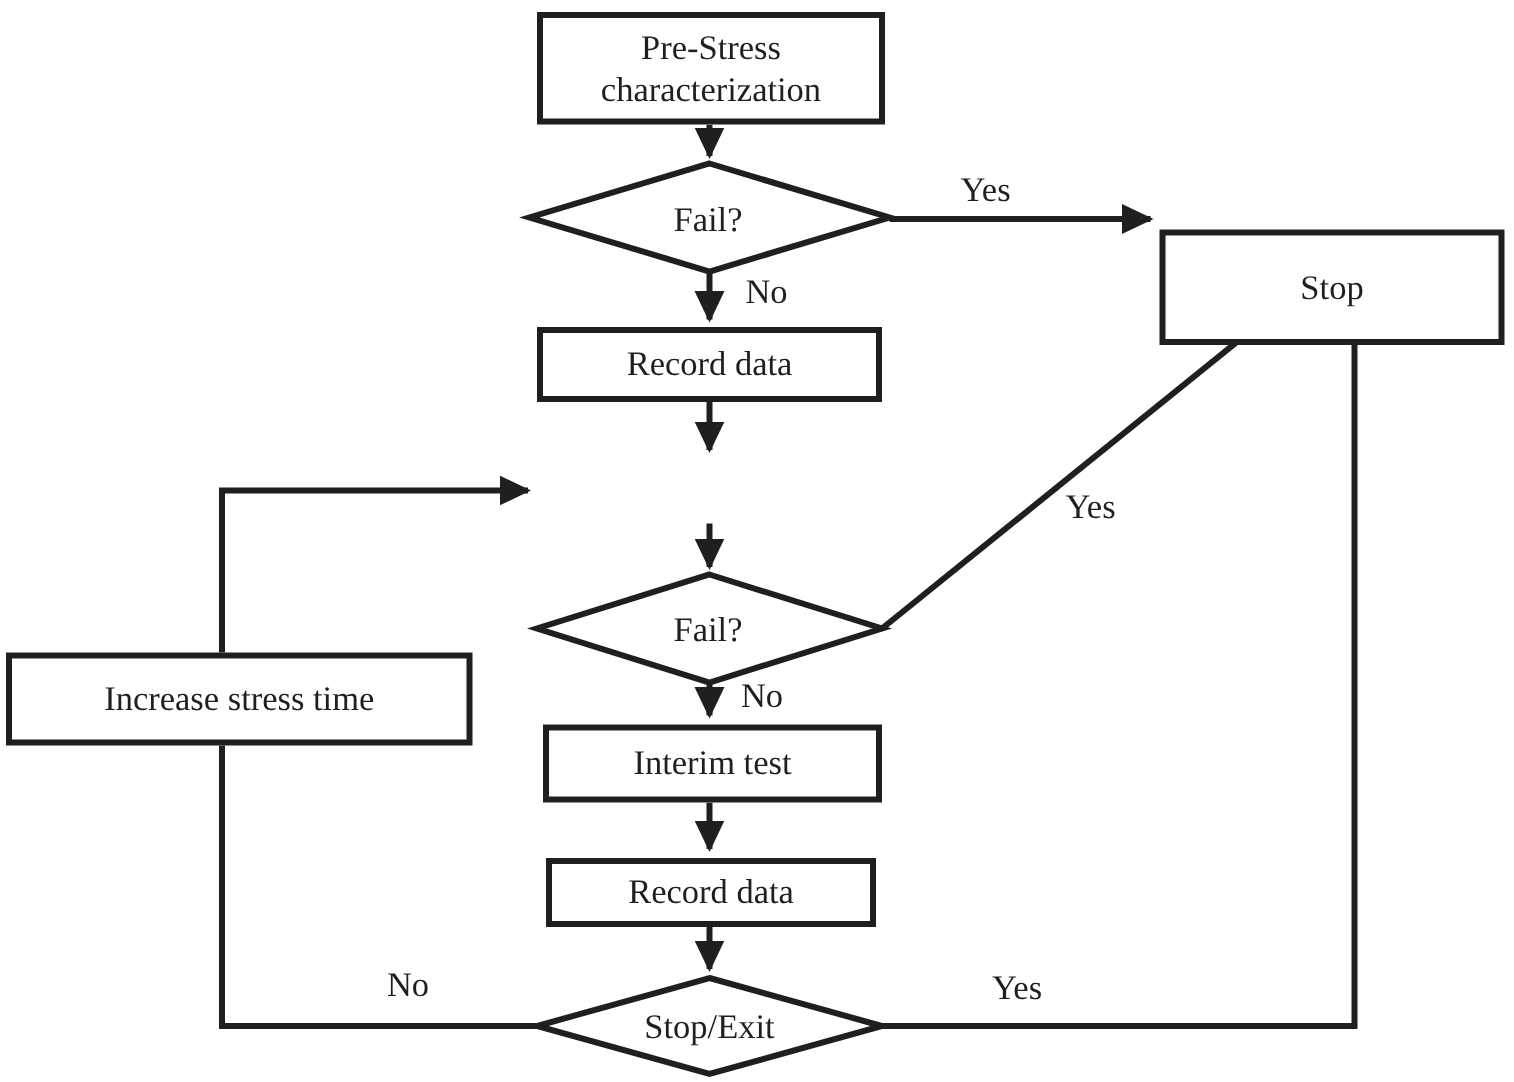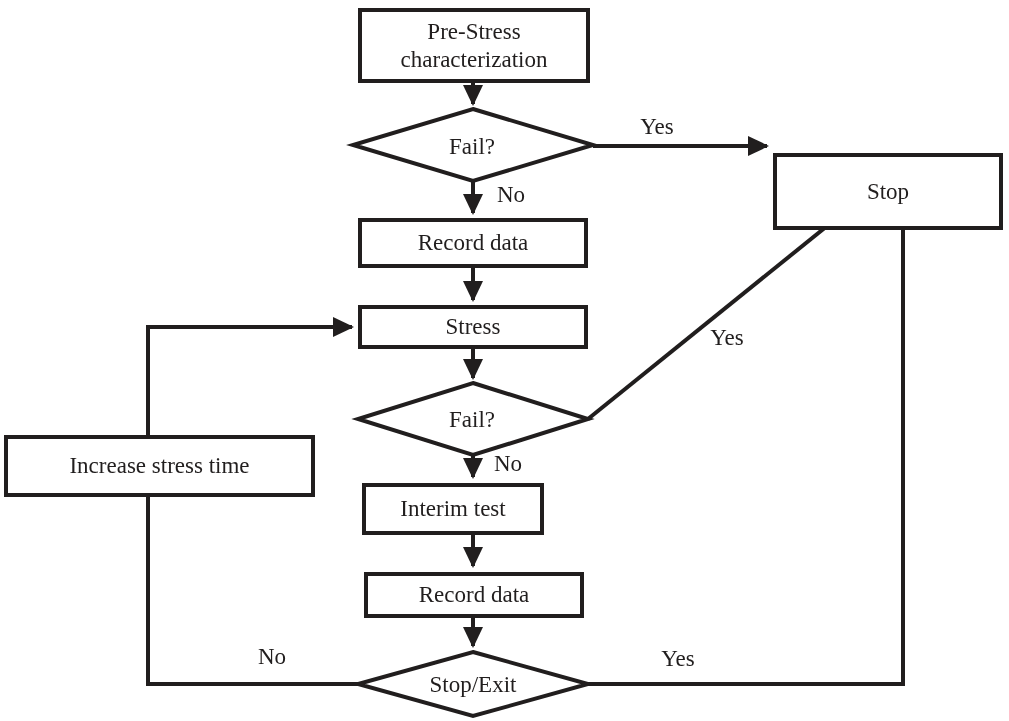--- a/index.html
+++ b/index.html
@@ -79,25 +79,22 @@
   </svg>
 
   <div class="node" style="left:358px; top:8px; width:232px; height:75px;">
     <span class="node-label">Pre-Stress characterization</span>
   </div>
 
   <div class="node" style="left:358px; top:218px; width:230px; height:50px;">
     <span class="node-label">Record data</span>
   </div>
 
-  <div class="node" style="left:358px; top:305px; width:230px; height:44px;">
-    <span class="node-label">Stress</span>
-  </div>
 
-  <div class="node" style="left:362px; top:483px; width:182px; height:52px;">
+  <div class="node" style="left:362px; top:483px; width:226px; height:52px;">
     <span class="node-label">Interim test</span>
   </div>
 
   <div class="node" style="left:364px; top:572px; width:220px; height:46px;">
     <span class="node-label">Record data</span>
   </div>
 
   <div class="node" style="left:773px; top:109px; width:230px; height:77px;margin-top:44px;">
     <span class="node-label">Stop</span>
   </div>

